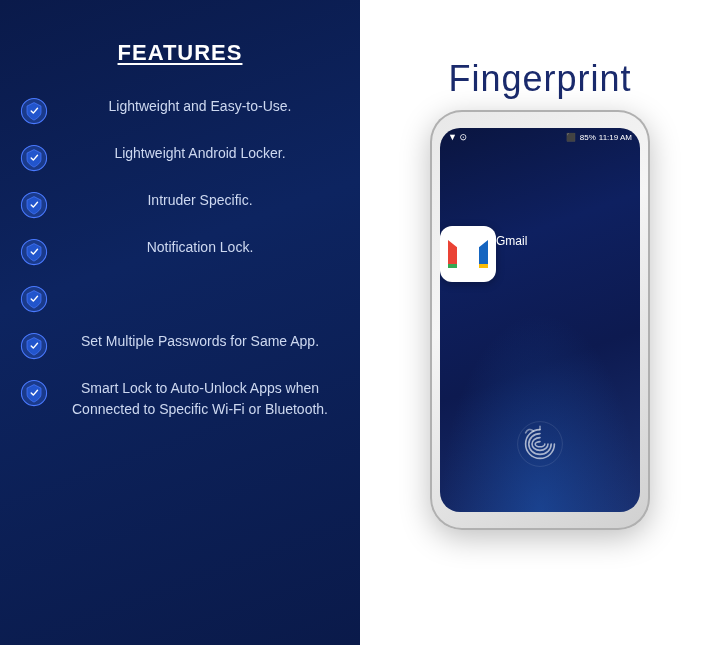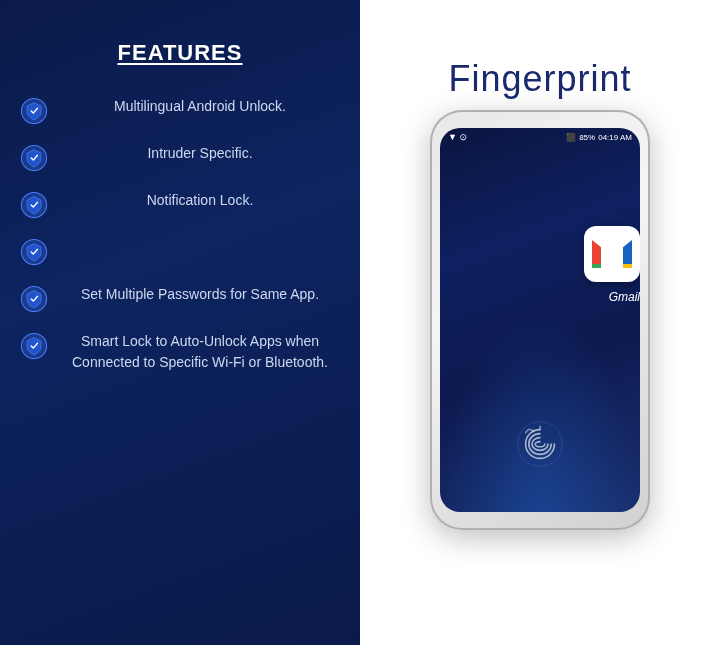--- a/index.html
+++ b/index.html
@@ -129,24 +129,23 @@
 
     .status-right {
       display: flex;
       align-items: center;
       gap: 3px;
       font-size: 8px;
     }
 
     .gmail-area {
       display: flex;
-      flex-direction: column;
-      align-items: flex-end;
+      flex-direction: row;
+      align-items: flex-start;
       margin-top: 80px;
-      font-style: italic;
     }
 
     .gmail-icon {
       width: 56px;
       height: 56px;
       background: white;
       border-radius: 12px;
       display: flex;
       align-items: center;
       justify-content: center;
@@ -194,28 +193,36 @@
     }
   </style>
 </head>
 <body>
 
 <div class="left-panel">
   <div class="features-title">FEATURES</div>
 
   <div class="feature-list">
 
-
-    <div class="feature-item">
-      <svg class="shield-icon" viewBox="0 0 40 40" xmlns="http://www.w3.org/2000/svg">
-        <circle cx="20" cy="20" r="18" fill="#1a3a8a" stroke="#4a7aff" stroke-width="1.5"></circle>
-        <path d="M20 8 L30 13 L30 22 C30 28 20 33 20 33 C20 33 10 28 10 22 L10 13 Z" fill="#2255cc" stroke="#4a7aff" stroke-width="1"></path>
-        <path d="M16 20 L19 23 L25 16" stroke="white" stroke-width="2" fill="none" stroke-linecap="round" stroke-linejoin="round"></path>
-      </svg>
-      <span class="feature-text">Multilingual Android Unlock.</span>
+    <div class="feature-item">
+      <svg class="shield-icon" viewBox="0 0 40 40" xmlns="http://www.w3.org/2000/svg">
+        <circle cx="20" cy="20" r="18" fill="#1a3a8a" stroke="#4a7aff" stroke-width="1.5"></circle>
+        <path d="M20 8 L30 13 L30 22 C30 28 20 33 20 33 C20 33 10 28 10 22 L10 13 Z" fill="#2255cc" stroke="#4a7aff" stroke-width="1"></path>
+        <path d="M16 20 L19 23 L25 16" stroke="white" stroke-width="2" fill="none" stroke-linecap="round" stroke-linejoin="round"></path>
+      </svg>
+      <span class="feature-text">Lightweight and Easy-to-Use.</span>
+    </div>
+
+    <div class="feature-item">
+      <svg class="shield-icon" viewBox="0 0 40 40" xmlns="http://www.w3.org/2000/svg">
+        <circle cx="20" cy="20" r="18" fill="#1a3a8a" stroke="#4a7aff" stroke-width="1.5"></circle>
+        <path d="M20 8 L30 13 L30 22 C30 28 20 33 20 33 C20 33 10 28 10 22 L10 13 Z" fill="#2255cc" stroke="#4a7aff" stroke-width="1"></path>
+        <path d="M16 20 L19 23 L25 16" stroke="white" stroke-width="2" fill="none" stroke-linecap="round" stroke-linejoin="round"></path>
+      </svg>
+      <span class="feature-text">Lightweight Android Locker.</span>
     </div>
 
     <div class="feature-item">
       <svg class="shield-icon" viewBox="0 0 40 40" xmlns="http://www.w3.org/2000/svg">
         <circle cx="20" cy="20" r="18" fill="#1a3a8a" stroke="#4a7aff" stroke-width="1.5"></circle>
         <path d="M20 8 L30 13 L30 22 C30 28 20 33 20 33 C20 33 10 28 10 22 L10 13 Z" fill="#2255cc" stroke="#4a7aff" stroke-width="1"></path>
         <path d="M16 20 L19 23 L25 16" stroke="white" stroke-width="2" fill="none" stroke-linecap="round" stroke-linejoin="round"></path>
       </svg>
       <span class="feature-text">Intruder Specific.</span>
     </div>
@@ -263,21 +270,21 @@
 
   <div class="phone-container">
     <div class="phone-outer"></div>
     <div class="phone-screen">
 
       <div class="phone-status-bar">
         <span>▼ ⊙</span>
         <div class="status-right">
           <span>⬛</span>
           <span>85%</span>
-          <span>04:19 AM</span>
+          <span>11:19 AM</span>
         </div>
       </div>
 
       <div class="gmail-area">
         <div class="gmail-icon">
 
           <svg width="48" height="36" viewBox="0 0 48 36" xmlns="http://www.w3.org/2000/svg">
             <rect width="48" height="36" fill="white"></rect>
             <path d="M4 4 L24 22 L44 4 L44 32 L4 32 Z" fill="#ffffff" stroke="none"></path>
             <path d="M4 4 L4 32 L13 32 L13 14 L24 22 L35 14 L35 32 L44 32 L44 4 L24 20 Z" fill="none"></path>

